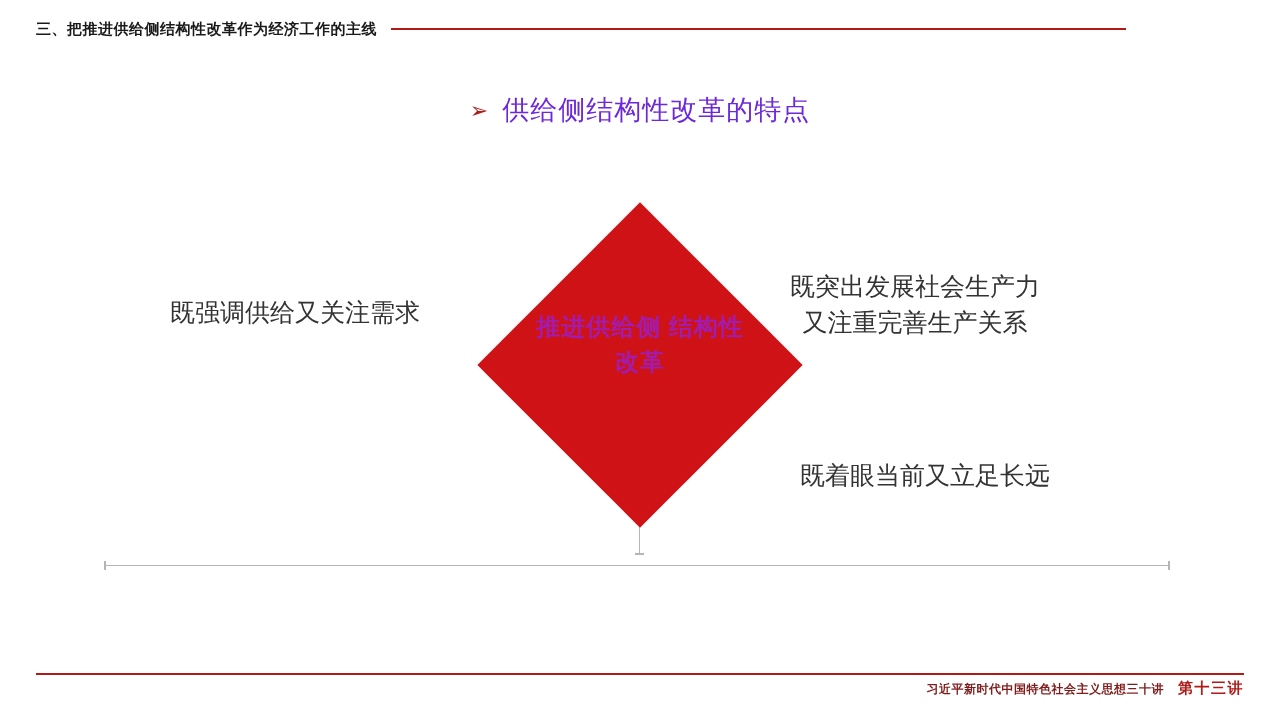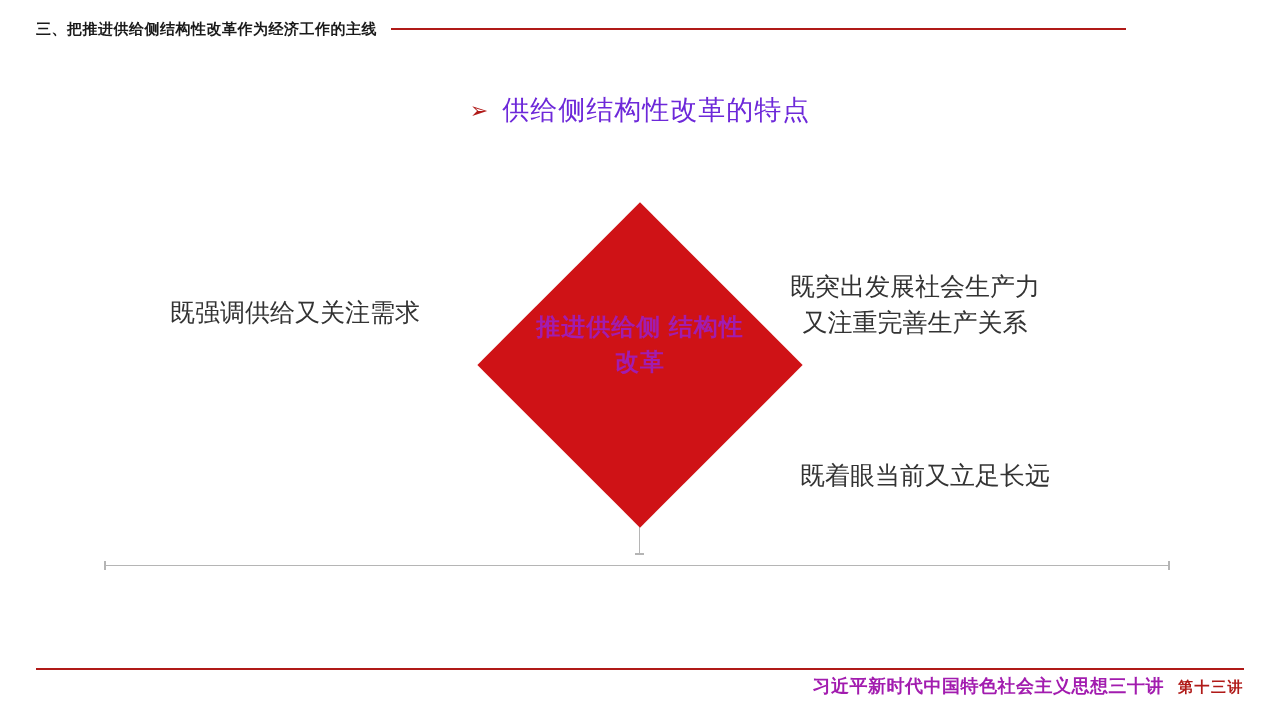--- a/index.html
+++ b/index.html
@@ -148,22 +148,22 @@
     height: 0;
     border-top: 2px solid #b01a18;
   }
   .footer-text-row {
     display: flex;
     justify-content: flex-end;
     align-items: baseline;
     margin-top: 4px;
   }
   .footer-series {
-    font-size: 18px;
-    color: #a21caf;
+    font-size: 12px;
+    color: #7f1d1d;
     font-weight: bold;
     letter-spacing: 0.5px;
   }
   .footer-lecture {
     font-size: 15px;
     color: #b01a18;
     font-weight: bold;
     letter-spacing: 1.5px;
     margin-left: 14px;
     margin-right: 0;

